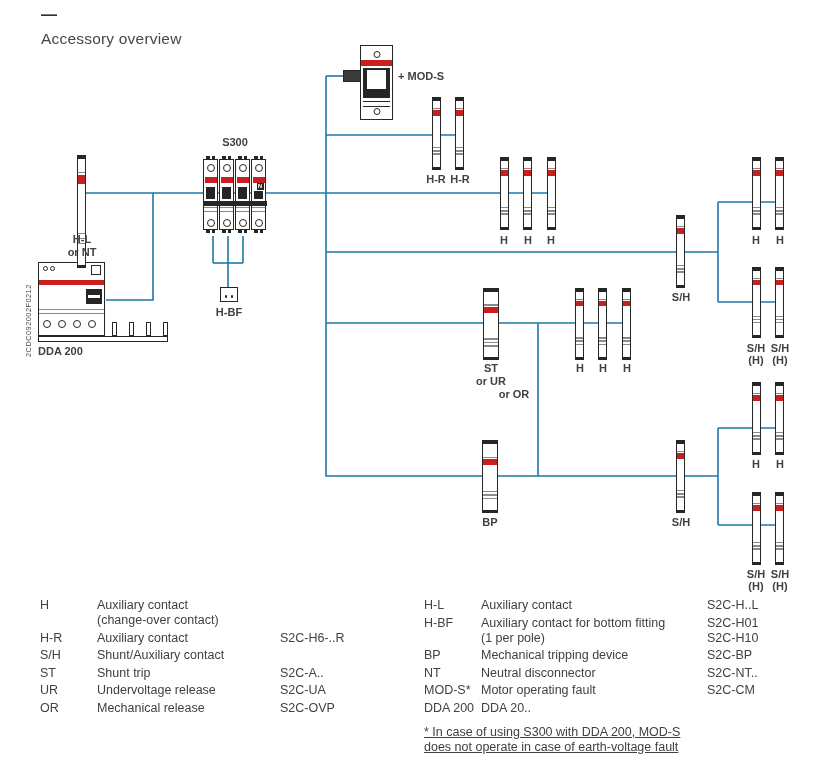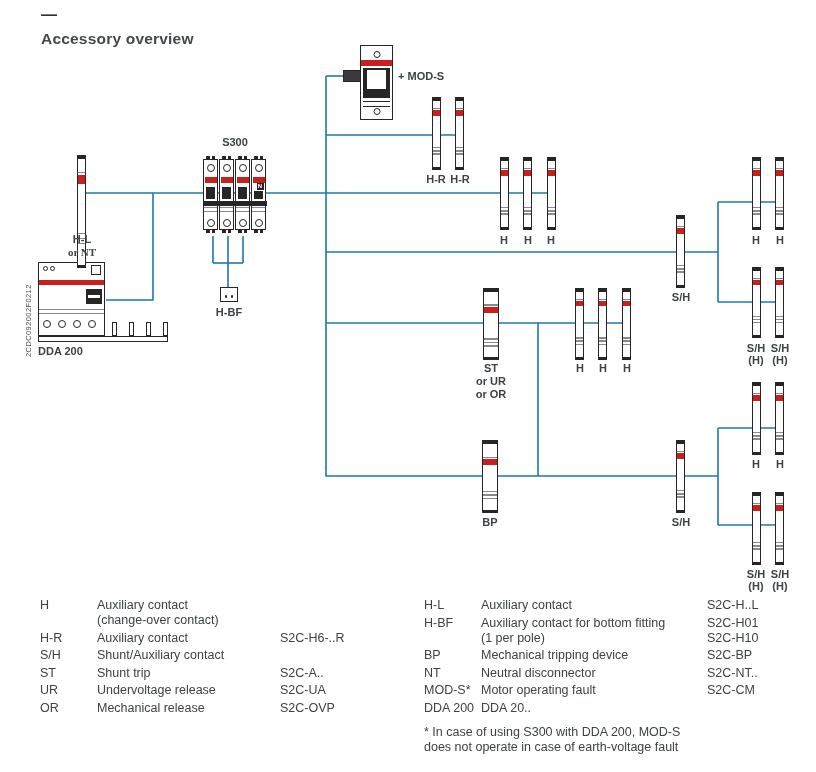--- a/index.html
+++ b/index.html
@@ -3,21 +3,21 @@
 <meta charset="utf-8">
 <style>
   :root{
     --blue:#1e78a8; --red:#c9201f; --ink:#262626; --text:#3d4245; --grey:#8a8a8a;
   }
   html,body{margin:0;padding:0;background:#fff;}
   .canvas{position:relative;width:816px;height:772px;background:#fff;overflow:hidden;
           font-family:"Liberation Sans",sans-serif;color:var(--text);}
   
   .eyebrow{position:absolute;left:41px;top:6px;font-weight:700;font-size:16px;color:#303436;}
-  .page-title{position:absolute;left:41px;top:30px;font-size:15.5px;font-weight:700;color:#44484a;letter-spacing:.2px;margin:0;}
+  .page-title{position:absolute;left:41px;top:30px;font-size:15.5px;font-weight:400;color:#44484a;letter-spacing:.2px;margin:0;}
   .side-code{position:absolute;left:24px;top:357px;transform:rotate(-90deg);transform-origin:0 0;
              font-size:7.5px;letter-spacing:.4px;color:#4a4a4a;white-space:nowrap;}
   
   .diagram{position:absolute;left:0;top:0;width:816px;height:772px;}
   svg.wires{position:absolute;left:0;top:0;}
   .dev{position:absolute;background:#fff;border:1.4px solid var(--ink);box-sizing:border-box;}
   .dev i{position:absolute;left:0;right:0;display:block;}
   .dev .gl{height:1.5px;background:var(--grey);}
   .dev .rd{background:var(--red);}
   .dev .cap{height:3px;background:var(--ink);}
@@ -69,21 +69,21 @@
   .legend-left{left:40px;width:350px;}
   .legend-right{left:424px;width:362px;}
   .lrow{display:flex;margin-bottom:2.5px;}
   .lterm{width:57px;flex:none;}
   .legend-left .ldesc{width:183px;flex:none;}
   .legend-left .lcode{flex:1;}
   .legend-right .ldesc{width:226px;flex:none;}
   .legend-right .lcode{flex:1;}
   .ldesc span,.lcode span{display:block;}
   .footnote{margin-top:9px;}
-  .footnote span{display:block;}
+  .footnote span{display:block;text-decoration:underline;}
 </style>
 </head>
 <body>
 
 <div class="canvas">
 
   <div class="eyebrow">—</div>
   <h1 class="page-title">Accessory overview</h1>
   <div class="side-code">2CDC092002F0212</div>
 
@@ -392,36 +392,36 @@
           <i class="cap t"></i>
           <i class="cap b"></i>
         </div>
       </div>
     <div id="labels">
         <div class="dlabel" style="left: 235px; top: 136px; transform: translateX(-50%);">S300</div>
         <div class="dlabel" style="left: 398px; top: 70px;">+ MOD-S</div>
         <div class="dlabel" style="left: 436px; top: 173px; transform: translateX(-50%);">H-R</div>
         <div class="dlabel" style="left: 460px; top: 173px; transform: translateX(-50%);">H-R</div>
         <div class="dlabel" style="left: 82px; top: 233px; transform: translateX(-50%);">H-L</div>
-        <div class="dlabel" style="left: 82px; top: 246px; transform: translateX(-50%); font-family: Liberation Serif, serif;">or NT</div>
+        <div class="dlabel" style="left: 82px; top: 246px; transform: translateX(-50%);">or NT</div>
         <div class="dlabel" style="left: 229px; top: 306px; transform: translateX(-50%);">H-BF</div>
         <div class="dlabel" style="left: 38px; top: 345px;">DDA 200</div>
         <div class="dlabel" style="left: 504px; top: 234px; transform: translateX(-50%);">H</div>
         <div class="dlabel" style="left: 528px; top: 234px; transform: translateX(-50%);">H</div>
         <div class="dlabel" style="left: 551px; top: 234px; transform: translateX(-50%);">H</div>
         <div class="dlabel" style="left: 681px; top: 291px; transform: translateX(-50%);">S/H</div>
         <div class="dlabel" style="left: 756px; top: 234px; transform: translateX(-50%);">H</div>
         <div class="dlabel" style="left: 780px; top: 234px; transform: translateX(-50%);">H</div>
         <div class="dlabel" style="left: 756px; top: 342px; transform: translateX(-50%);">S/H</div>
         <div class="dlabel" style="left: 756px; top: 354px; transform: translateX(-50%);">(H)</div>
         <div class="dlabel" style="left: 780px; top: 342px; transform: translateX(-50%);">S/H</div>
         <div class="dlabel" style="left: 780px; top: 354px; transform: translateX(-50%);">(H)</div>
         <div class="dlabel" style="left: 491px; top: 362px; transform: translateX(-50%);">ST</div>
         <div class="dlabel" style="left: 491px; top: 375px; transform: translateX(-50%);">or UR</div>
-        <div class="dlabel" style="left: 491px; top: 388px; transform: translateX(-50%); text-align: right;">or OR</div>
+        <div class="dlabel" style="left: 514px; top: 388px; transform: translateX(-50%); text-align: right;">or OR</div>
         <div class="dlabel" style="left: 580px; top: 362px; transform: translateX(-50%);">H</div>
         <div class="dlabel" style="left: 603px; top: 362px; transform: translateX(-50%);">H</div>
         <div class="dlabel" style="left: 627px; top: 362px; transform: translateX(-50%);">H</div>
         <div class="dlabel" style="left: 490px; top: 516px; transform: translateX(-50%);">BP</div>
         <div class="dlabel" style="left: 681px; top: 516px; transform: translateX(-50%);">S/H</div>
         <div class="dlabel" style="left: 756px; top: 458px; transform: translateX(-50%);">H</div>
         <div class="dlabel" style="left: 780px; top: 458px; transform: translateX(-50%);">H</div>
         <div class="dlabel" style="left: 756px; top: 568px; transform: translateX(-50%);">S/H</div>
         <div class="dlabel" style="left: 756px; top: 580px; transform: translateX(-50%);">(H)</div>
         <div class="dlabel" style="left: 780px; top: 568px; transform: translateX(-50%);">S/H</div>

